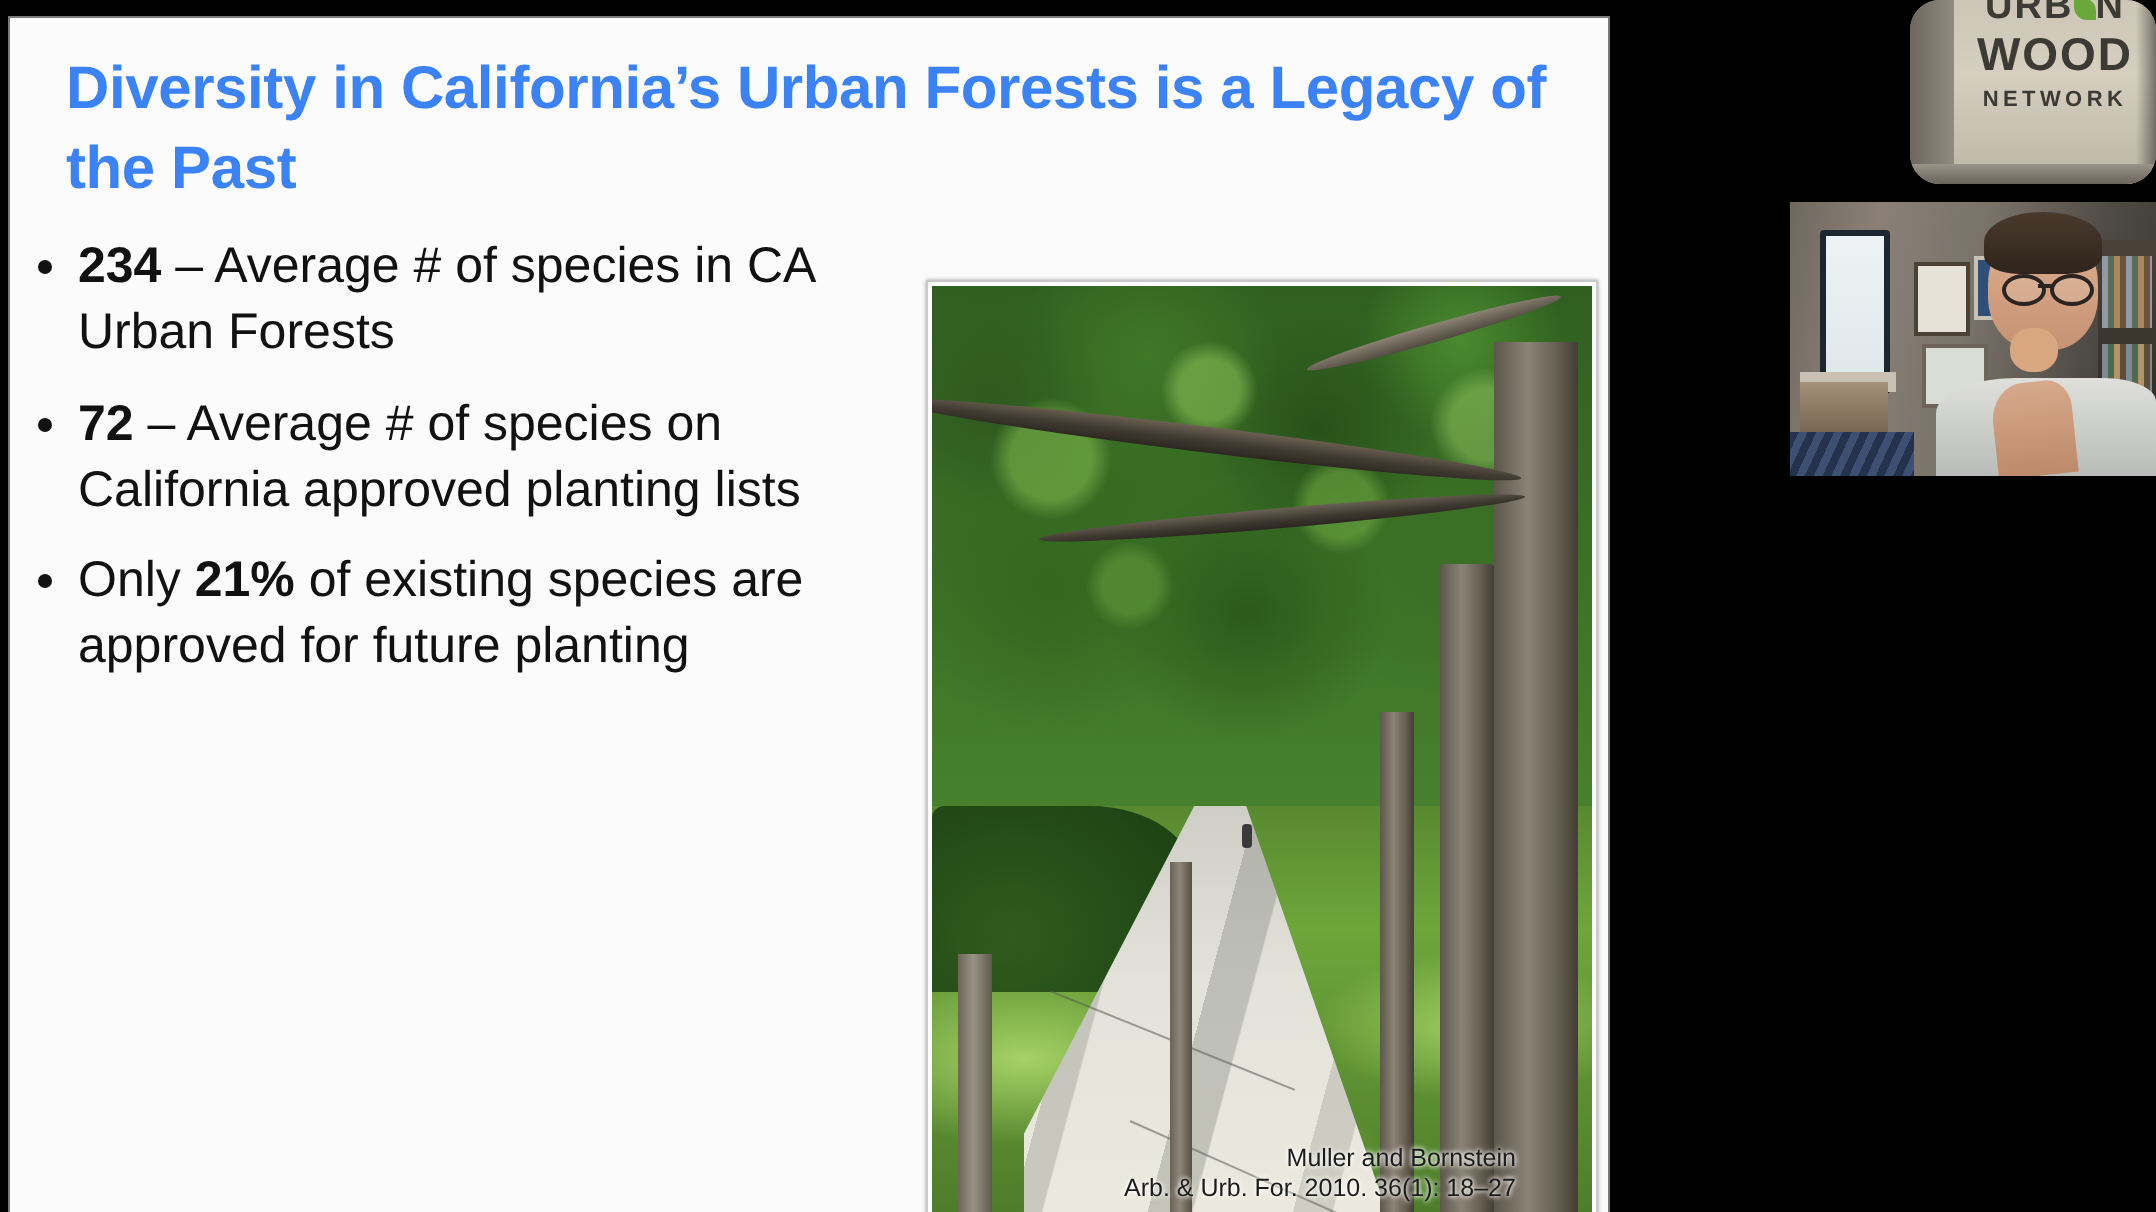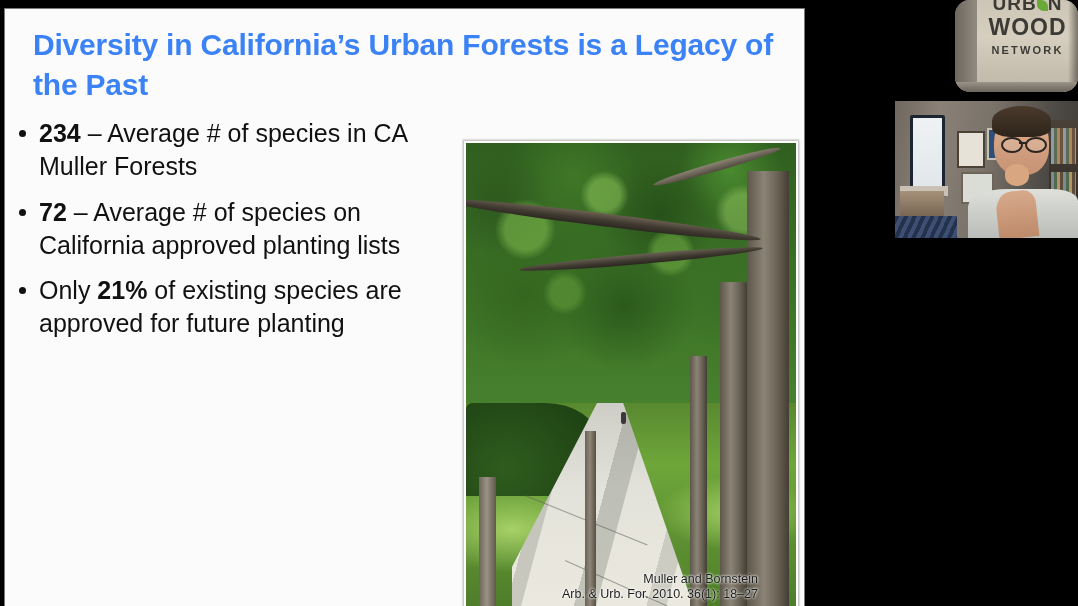--- a/index.html
+++ b/index.html
@@ -201,21 +201,21 @@
 
     <div class="slide-title">
       <span>Diversity in California’s Urban Forests is a</span>
       <span>Legacy of the Past</span>
     </div>
 
     <div class="slide-body">
 
       <ul class="bullets">
         <li class="bullet">
-          <b>234</b><span> – Average # of species in CA Muller Forests</span>
+          <b>234</b><span> – Average # of species in CA Urban Forests</span>
         </li>
         <li class="bullet">
           <b>72</b><span> – Average # of species on California approved planting lists</span>
         </li>
         <li class="bullet">
           <span>Only </span><b>21%</b><span> of existing species are approved for future planting</span>
         </li>
       </ul>
 
       <div class="photo-frame">

